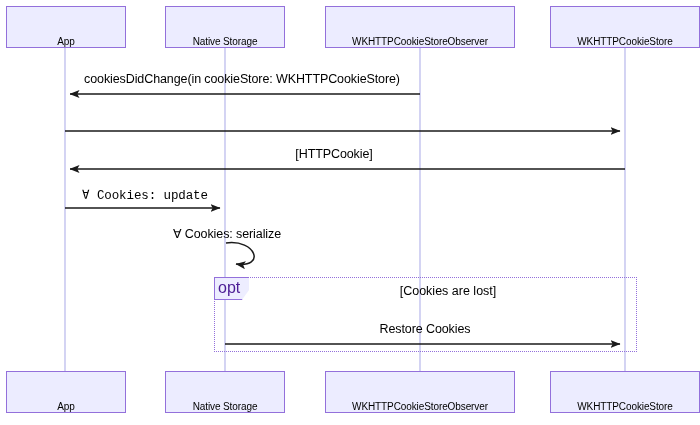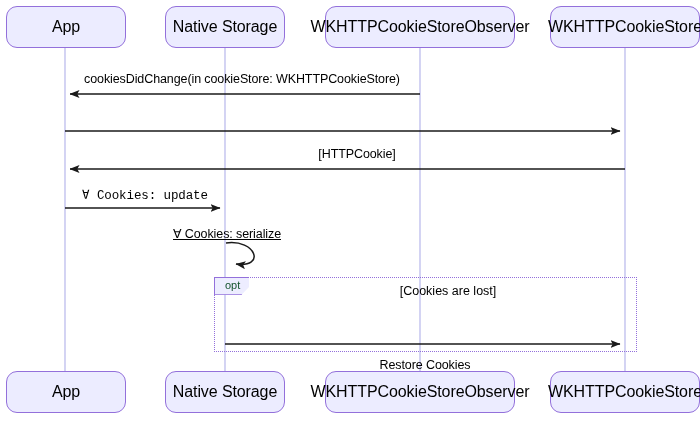--- a/index.html
+++ b/index.html
@@ -28,26 +28,26 @@
     width: 700px;
     height: 425px;
     display: block;
   }
   
   .participant-box {
     position: absolute;
     box-sizing: border-box;
     background: #ECECFF;
     border: 1px solid #9370DB;
-    border-radius: 11px;
+    border-radius: 0;
     display: flex;
-    align-items: center;
+    align-items: flex-end;
     justify-content: center;
     text-align: center;
-    font-size: 16px;
+    font-size: 10px;
     line-height: 1.1;
     color: #000000;
     letter-spacing: -0.1px;
   }
   .msg-label {
     position: absolute;
     font-size: 12.5px;
     color: #000000;
     white-space: nowrap;
     text-align: left;
@@ -60,24 +60,24 @@
     border: 1px dotted #9370DB;
     background: transparent;
   }
   .opt-tag {
     position: absolute;
     box-sizing: border-box;
     background: #EDEDFF;
     border-left: 1px solid #9370DB;
     border-top: 1px solid #9370DB;
     border-bottom: 1px solid #9370DB;
-    font-size: 11px;
-    padding: 1px 9px 2px 10px;
+    font-size: 16px;
+    padding: 1px 9px 2px 3px;
     line-height: 1.15;
-    color: #14532d;
+    color: #4c1d95;
     clip-path: polygon(0 0, 100% 0, 100% 55%, 78% 100%, 0 100%);
   }
   .opt-cond {
     position: absolute;
     font-size: 12.5px;
     color: #000000;
     white-space: nowrap;
     transform: translateX(-50%);
   }
 </style>
@@ -117,24 +117,24 @@
 
       <line x1="225" y1="344" x2="620" y2="344" stroke="#1a1a1a" stroke-width="1.5" marker-end="url(#arrowRight)"></line>
     </g>
   </svg>
 
   <div class="opt-frame" style="left:214px; top:277px; width:423px; height:75px;"></div>
   <div class="opt-tag" style="left:214px; top:277px;">opt</div>
   <div class="opt-cond" style="left:448px; top:284px;">[Cookies are lost]</div>
 
   <div class="msg-label" style="left:242px; top:72px;">cookiesDidChange(in cookieStore: WKHTTPCookieStore)</div>
-  <div class="msg-label" style="left:357px; top:147px;">[HTTPCookie]</div>
+  <div class="msg-label" style="left:334px; top:147px;">[HTTPCookie]</div>
   <div class="msg-label" style="left:145px; top:187px;font-family:Liberation Mono, monospace;">∀ Cookies: update</div>
-  <div class="msg-label" style="left:227px; top:226px;text-decoration:underline;">∀ Cookies: serialize</div>
-  <div class="msg-label" style="left:425px; top:322px;margin-top:36px;">Restore Cookies</div>
+  <div class="msg-label" style="left:227px; top:226px;">∀ Cookies: serialize</div>
+  <div class="msg-label" style="left:425px; top:322px;">Restore Cookies</div>
 
   <div class="participant-box" style="left:6px; top:6px; width:120px; height:42px;">
     <span>App</span>
   </div>
   <div class="participant-box" style="left:165px; top:6px; width:120px; height:42px;">
     <span>Native Storage</span>
   </div>
   <div class="participant-box" style="left:325px; top:6px; width:190px; height:42px;">
     <span>WKHTTPCookieStoreObserver</span>
   </div>

